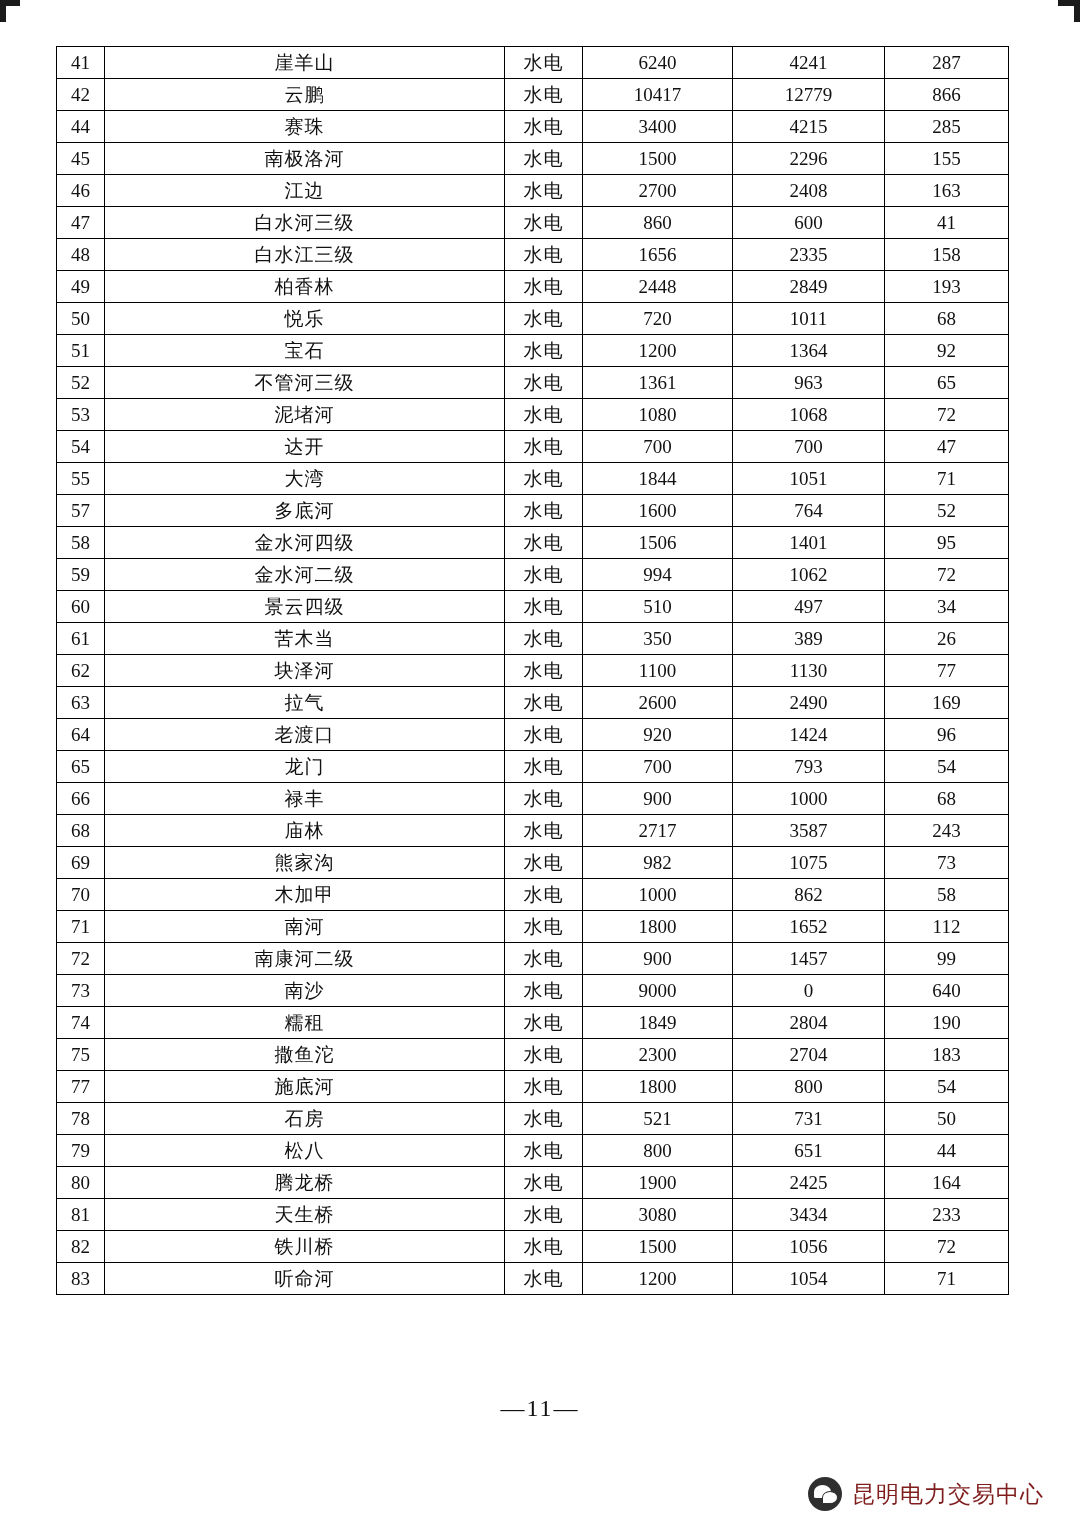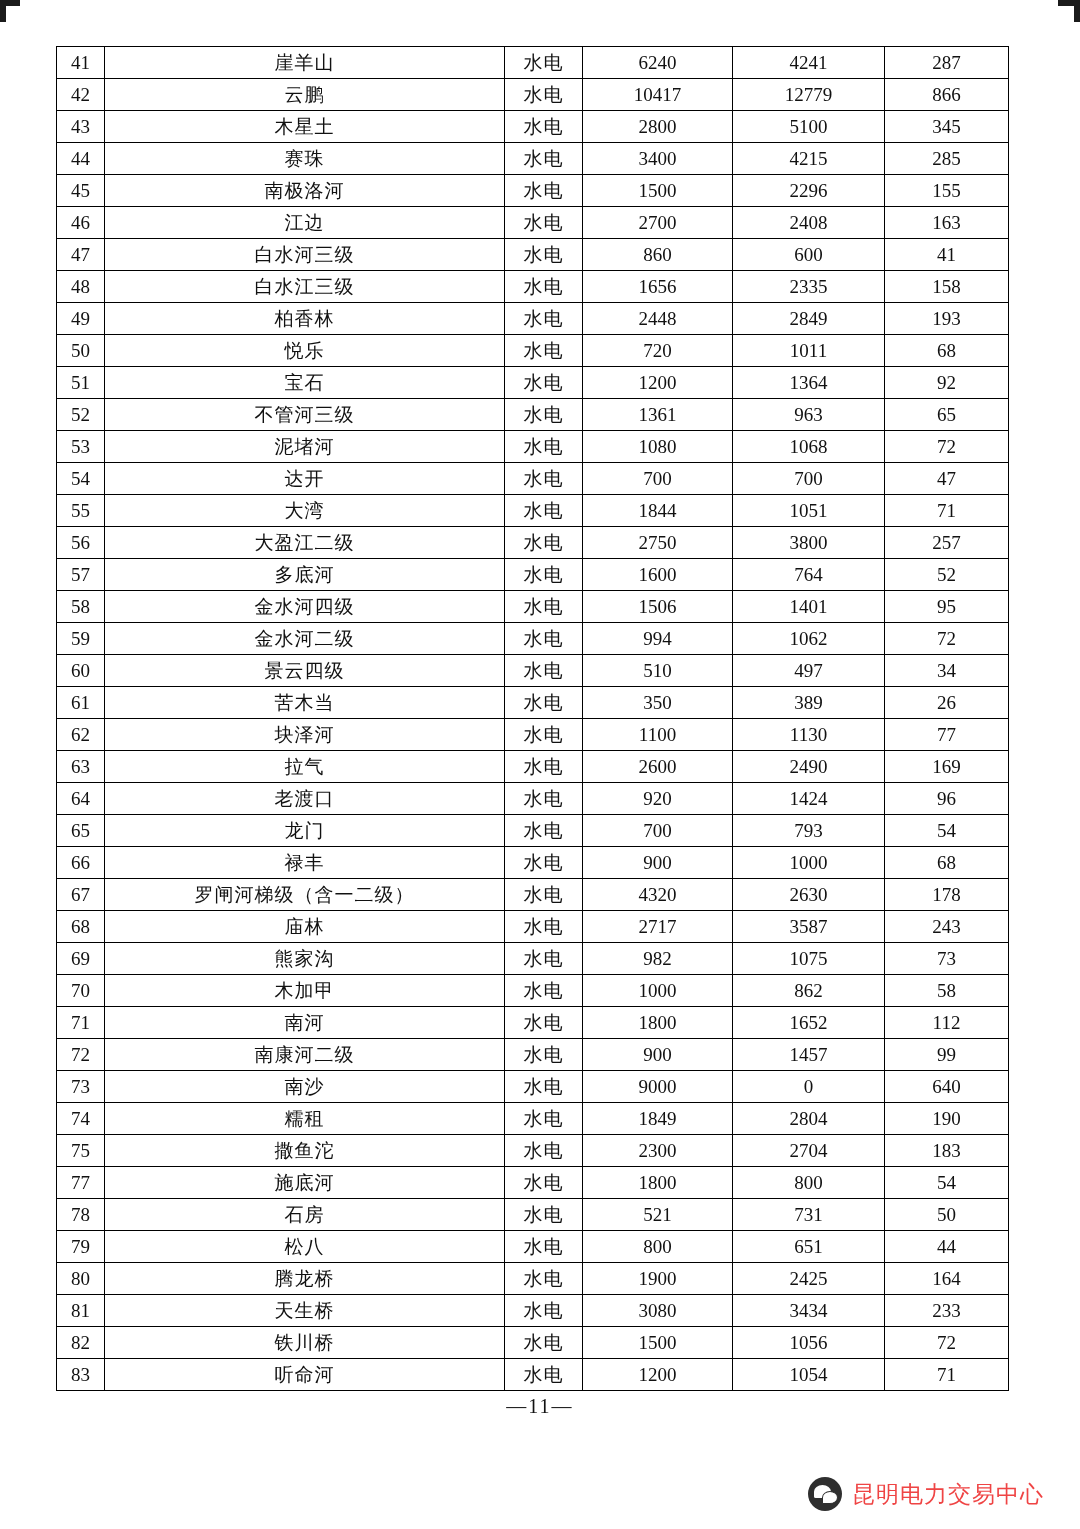--- a/index.html
+++ b/index.html
@@ -54,21 +54,21 @@
   td.name { font-size: 20px; letter-spacing: 1px; }
   td.type { font-size: 19px; letter-spacing: 1px; }
   td.num  { font-size: 19px; }
 
   .page-number {
     position: absolute;
     left: 0;
     right: 0;
     top: 1395px;
     text-align: center;
-    font-size: 20px;
+    font-size: 24px;
     letter-spacing: 2px;
     font-family: "Liberation Serif", "DejaVu Serif", serif;
   }
 
   .footer-logo {
     position: absolute;
     right: 36px;
     bottom: 18px;
     display: flex;
     align-items: center;
@@ -99,21 +99,21 @@
     width: 14px;
     height: 11px;
     left: 14px;
     top: 14px;
     background: #fff;
     border: 1px solid #2f2f2f;
   }
   .footer-logo .org-name {
     font-size: 23px;
     letter-spacing: 1px;
-    color: #ef4444;
+    color: #7f1d1d;
     font-family: "Liberation Serif", "DejaVu Serif", serif;
     white-space: nowrap;
   }
   .edge-mark {
     position: absolute;
     background: #1b1b1b;
   }
   .edge-top-left { left: 0; top: 0; width: 20px; height: 6px; }
   .edge-top-right { right: 0; top: 0; width: 22px; height: 6px; }
   .edge-left-top { left: 0; top: 0; width: 6px; height: 22px; }
@@ -150,28 +150,20 @@
           </tr>
           <tr>
             <td class="idx">42</td>
             <td class="name">云鹏</td>
             <td class="type">水电</td>
             <td class="num">10417</td>
             <td class="num">12779</td>
             <td class="num">866</td>
           </tr>
           <tr>
-            <td class="idx">43</td>
-            <td class="name">木星土</td>
-            <td class="type">水电</td>
-            <td class="num">2800</td>
-            <td class="num">5100</td>
-            <td class="num">345</td>
-          </tr>
-          <tr>
             <td class="idx">44</td>
             <td class="name">赛珠</td>
             <td class="type">水电</td>
             <td class="num">3400</td>
             <td class="num">4215</td>
             <td class="num">285</td>
           </tr>
           <tr>
             <td class="idx">45</td>
             <td class="name">南极洛河</td>
@@ -254,28 +246,20 @@
           </tr>
           <tr>
             <td class="idx">55</td>
             <td class="name">大湾</td>
             <td class="type">水电</td>
             <td class="num">1844</td>
             <td class="num">1051</td>
             <td class="num">71</td>
           </tr>
           <tr>
-            <td class="idx">56</td>
-            <td class="name">大盈江二级</td>
-            <td class="type">水电</td>
-            <td class="num">2750</td>
-            <td class="num">3800</td>
-            <td class="num">257</td>
-          </tr>
-          <tr>
             <td class="idx">57</td>
             <td class="name">多底河</td>
             <td class="type">水电</td>
             <td class="num">1600</td>
             <td class="num">764</td>
             <td class="num">52</td>
           </tr>
           <tr>
             <td class="idx">58</td>
             <td class="name">金水河四级</td>
@@ -340,28 +324,20 @@
             <td class="num">793</td>
             <td class="num">54</td>
           </tr>
           <tr>
             <td class="idx">66</td>
             <td class="name">禄丰</td>
             <td class="type">水电</td>
             <td class="num">900</td>
             <td class="num">1000</td>
             <td class="num">68</td>
-          </tr>
-          <tr>
-            <td class="idx">67</td>
-            <td class="name">罗闸河梯级（含一二级）</td>
-            <td class="type">水电</td>
-            <td class="num">4320</td>
-            <td class="num">2630</td>
-            <td class="num">178</td>
           </tr>
           <tr>
             <td class="idx">68</td>
             <td class="name">庙林</td>
             <td class="type">水电</td>
             <td class="num">2717</td>
             <td class="num">3587</td>
             <td class="num">243</td>
           </tr>
           <tr>

